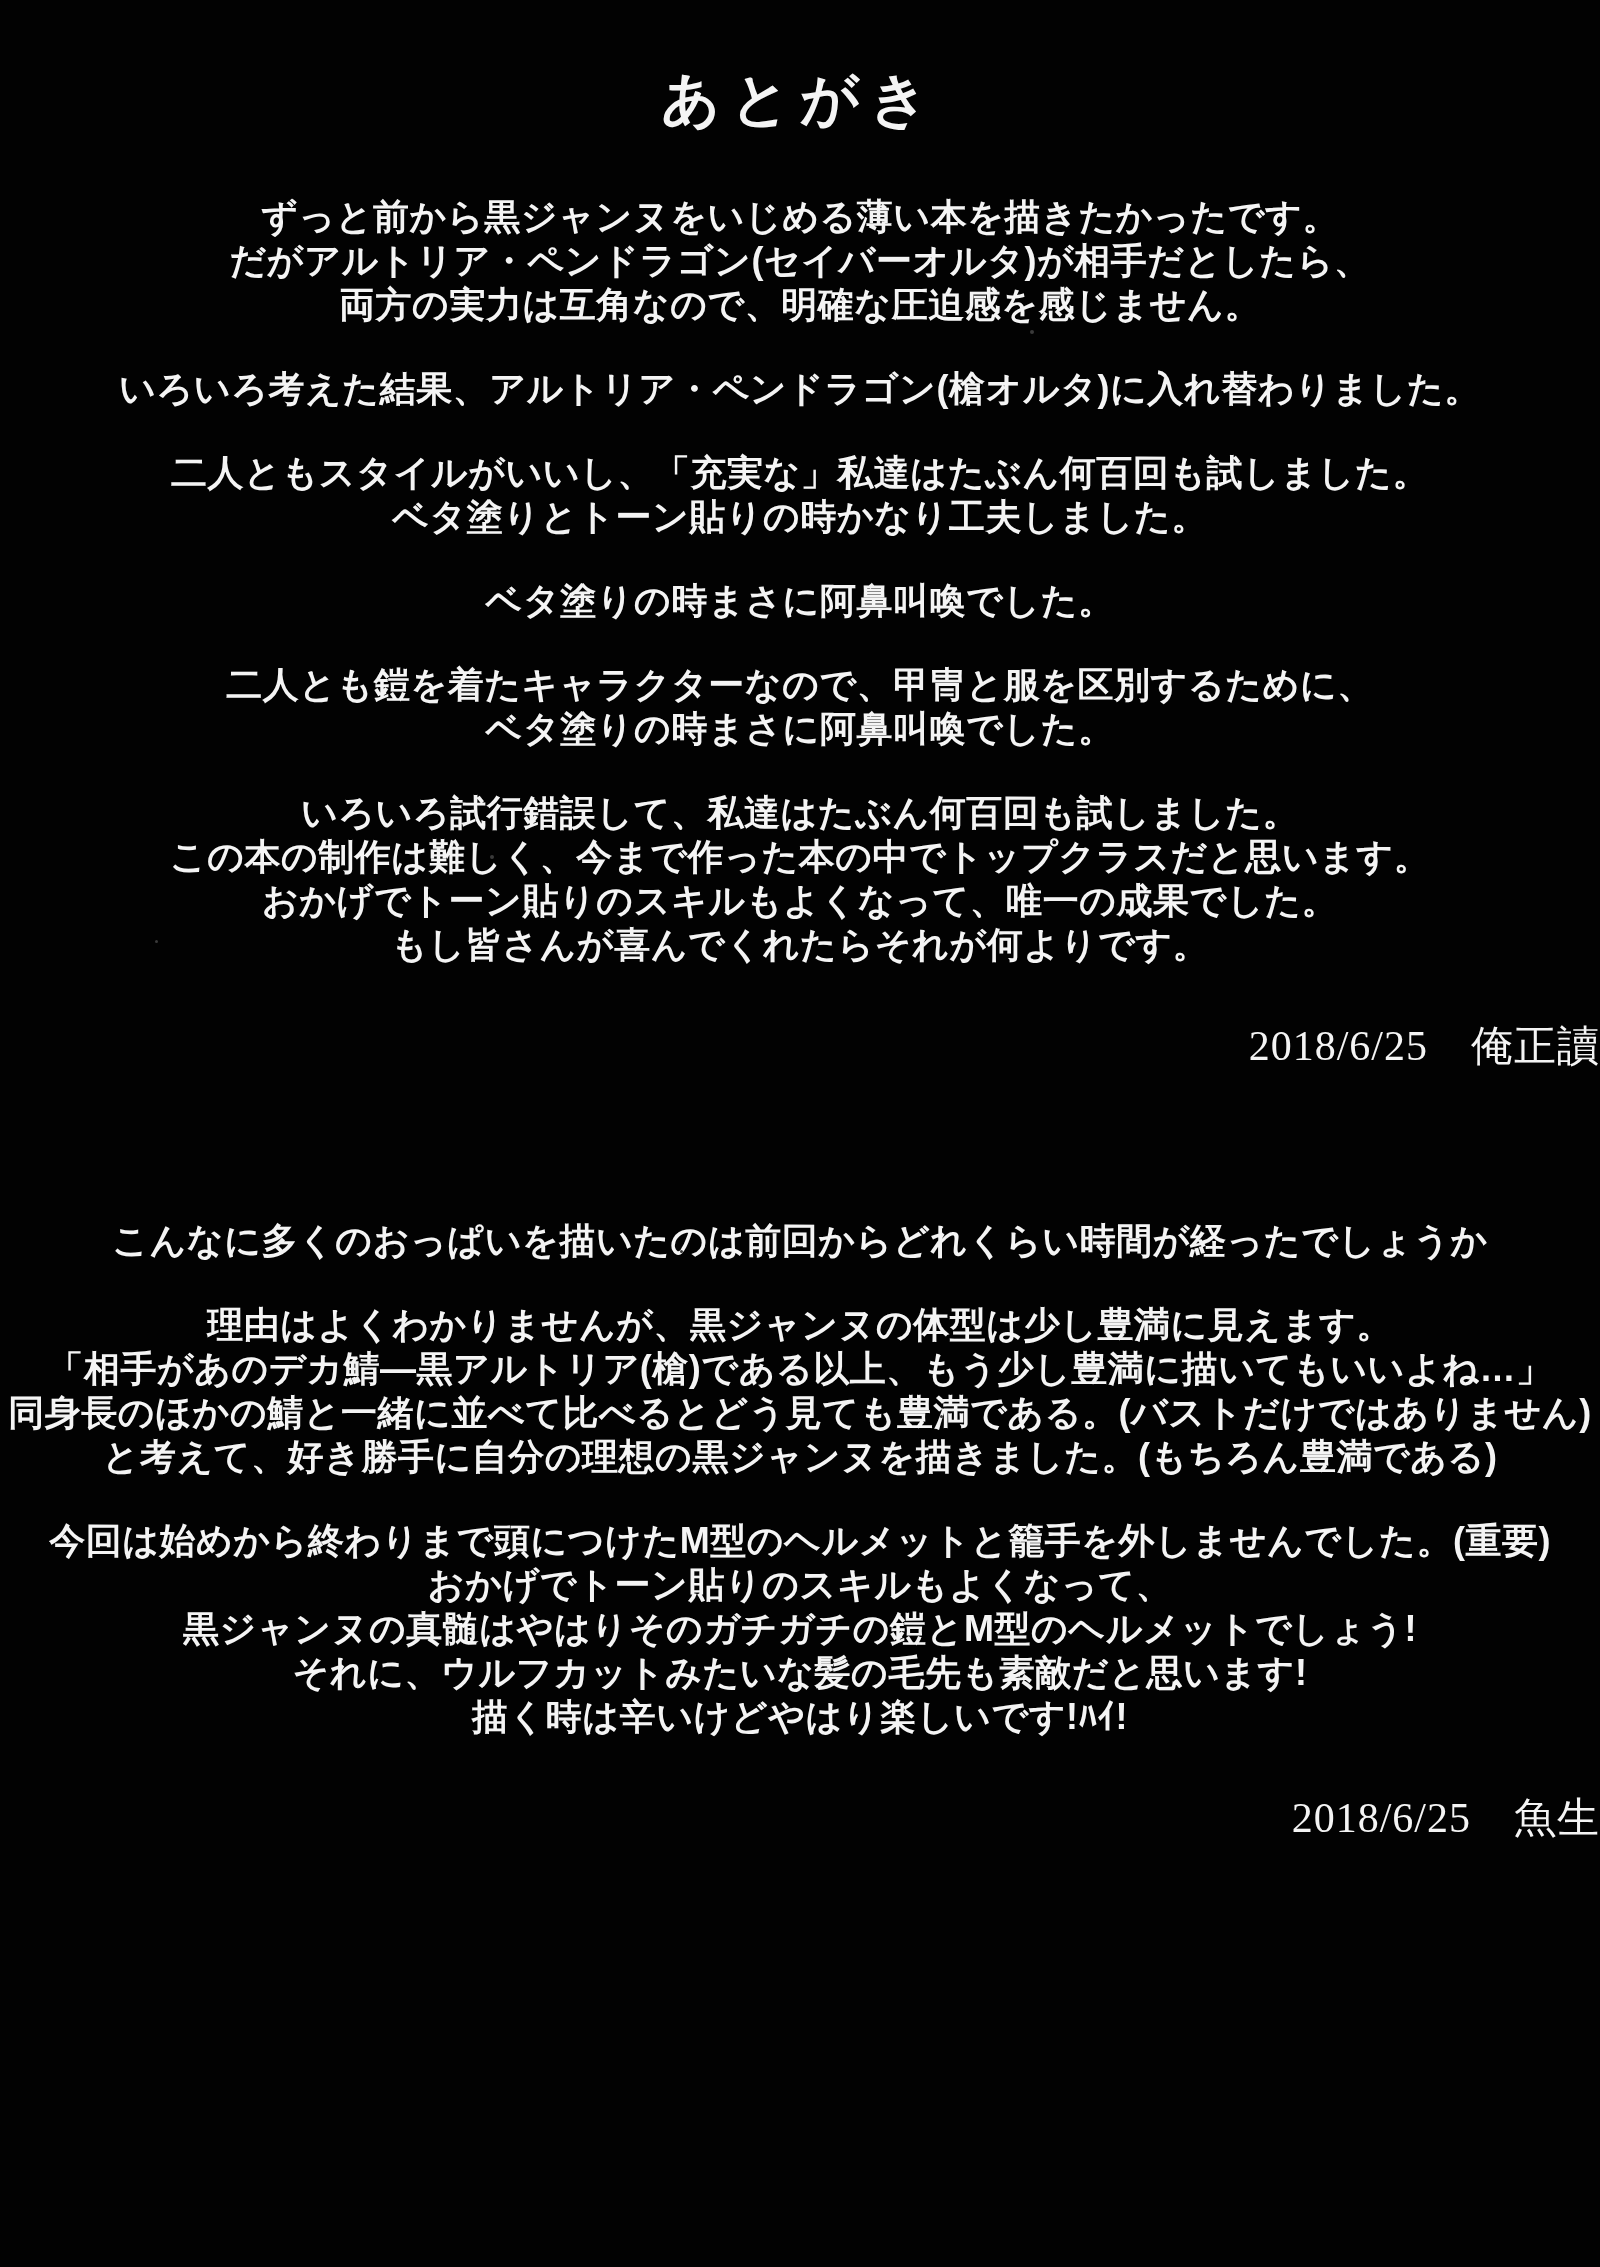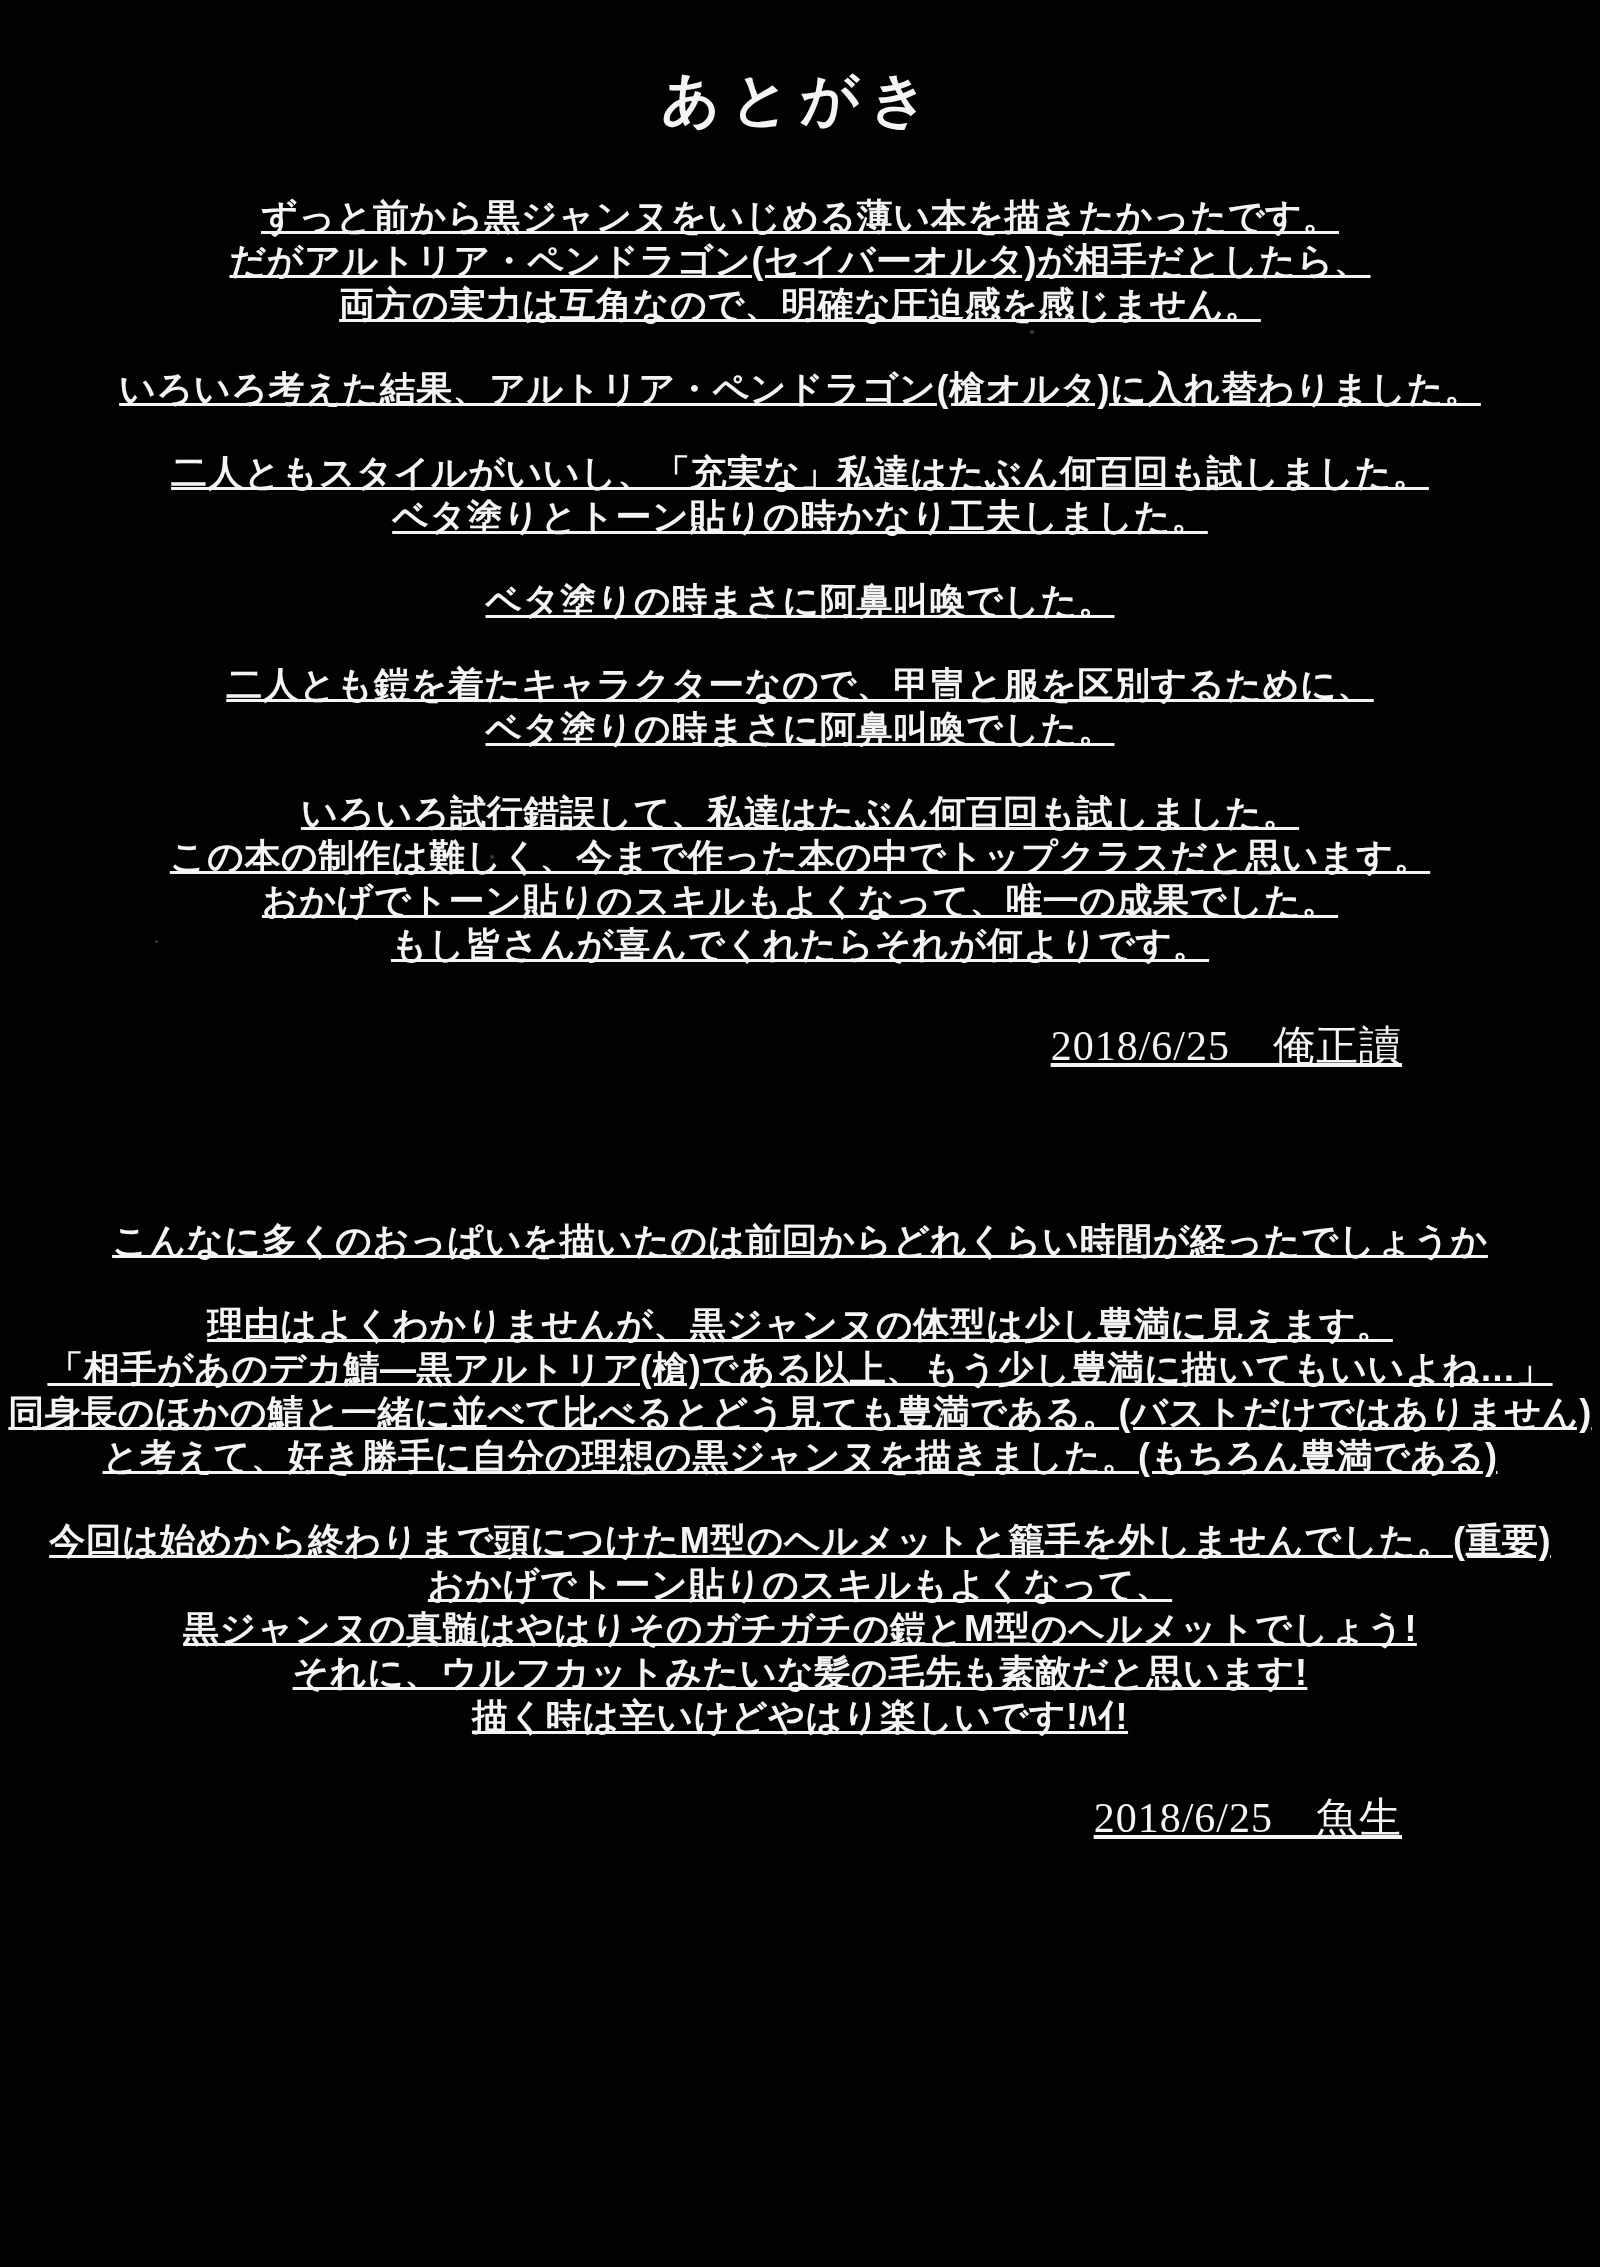--- a/index.html
+++ b/index.html
@@ -19,21 +19,20 @@
     font-family: "Liberation Serif", "DejaVu Serif", serif;
     font-weight: 700;
     font-size: 58px;
     line-height: 66px;
     letter-spacing: 10px;
     text-align: center;
     padding-top: 67px;
   }
   .content {
     width: 100%;
-    text-decoration: underline;
   }
   .para {
     font-family: "Liberation Sans", "DejaVu Sans", sans-serif;
     font-weight: 700;
     font-size: 36px;
     line-height: 44px;
     text-align: center;
     margin: 40px 0 0 0;
     letter-spacing: 0.5px;
   }
@@ -43,21 +42,20 @@
   .line {
     display: block;
     white-space: nowrap;
   }
   .sig {
     font-family: "Liberation Serif", "DejaVu Serif", serif;
     font-weight: 400;
     font-size: 42px;
     line-height: 50px;
     text-align: right;
-    padding-right: 198px;
     margin-top: 54px;
     letter-spacing: 1px;
   }
   .block-2 {
     margin-top: 148px;
   }
   
   .speck {
     position: absolute;
     background: #3a3a3a;

